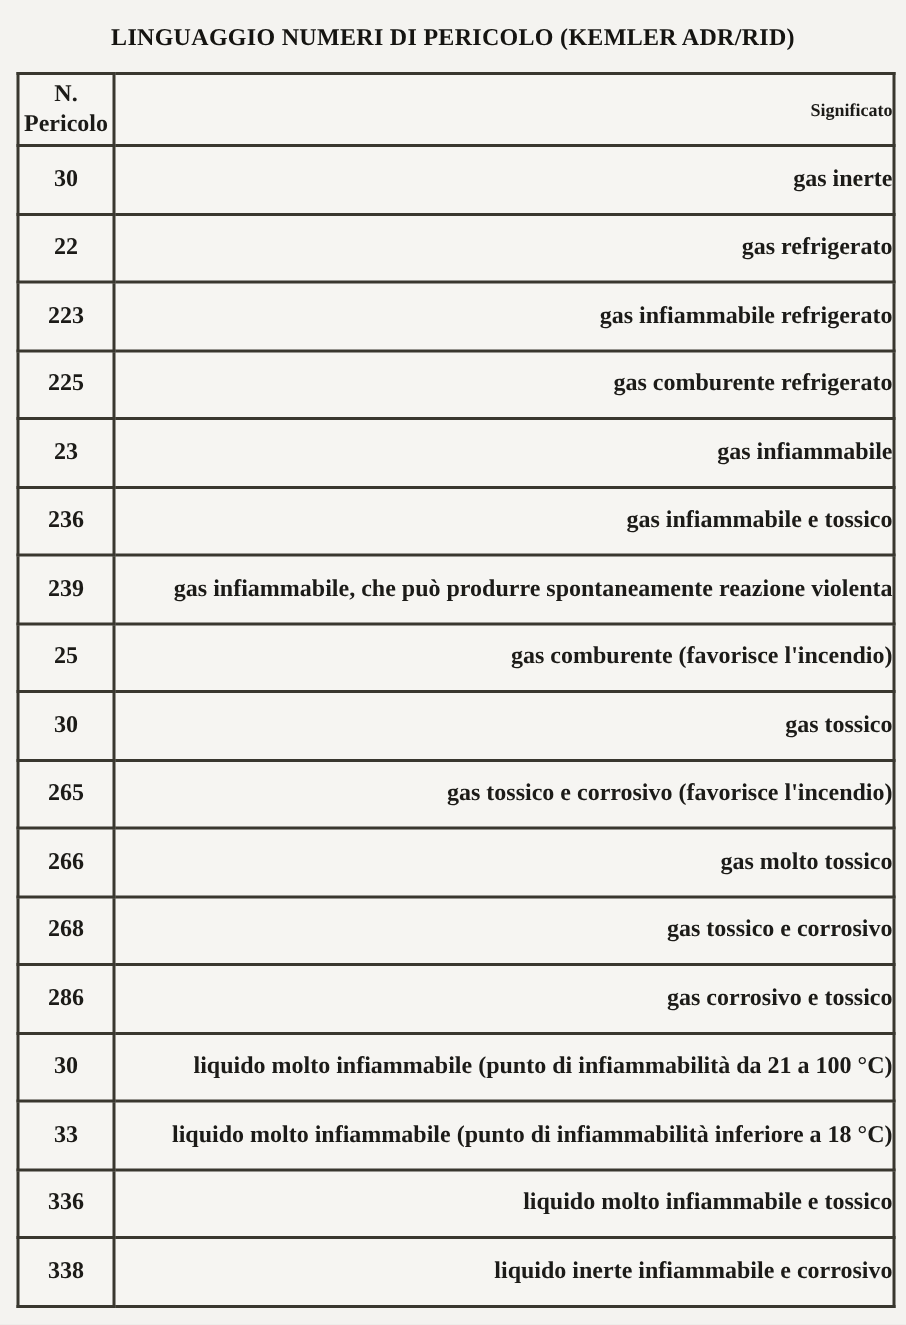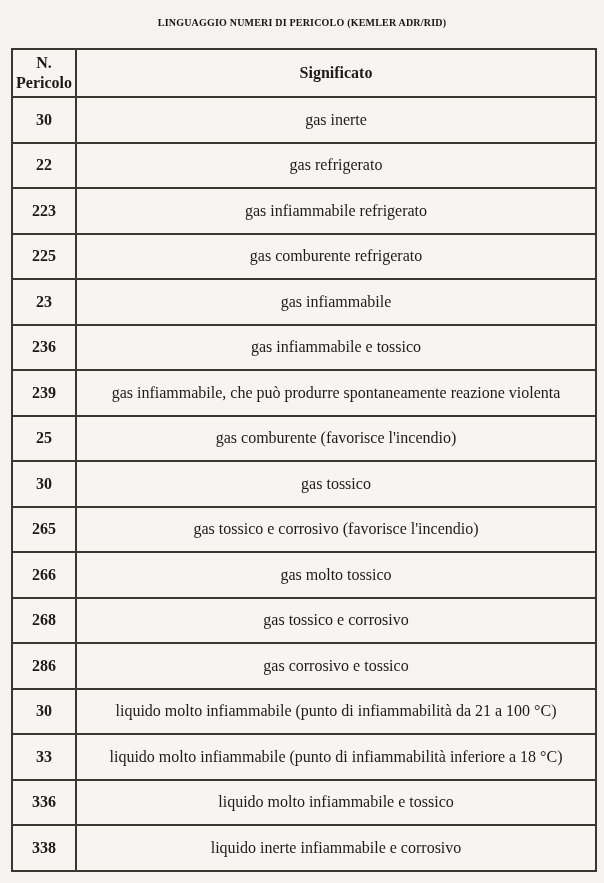--- a/index.html
+++ b/index.html
@@ -16,21 +16,21 @@
     color: #1c1b18;
     overflow: hidden;
   }
   .title {
     position: absolute;
     top: 17px;
     left: 0;
     width: 100%;
     text-align: center;
     font-weight: bold;
-    font-size: 10px;
+    font-size: 16px;
     letter-spacing: 0.2px;
     color: #151411;
   }
   table.hazard {
     position: absolute;
     top: 48px;
     left: 11px;
     width: 586px;
     height: 824px;
     border-collapse: collapse;
@@ -43,34 +43,34 @@
     padding: 0;
     vertical-align: middle;
   }
   th.col-num, td.num {
     width: 62px;
     text-align: center;
     font-weight: bold;
     font-size: 16px;
   }
   th.col-meaning {
-    text-align: center;
+    text-align: right;
     font-weight: bold;
-    font-size: 16px;
+    font-size: 12px;
   }
   thead tr { height: 48px; }
   th.col-num {
     white-space: pre-line;
     line-height: 1.25;
   }
   td.meaning {
-    text-align: center;
+    text-align: right;
     font-size: 16px;
     padding-left: 7px;
-    font-weight: normal;
+    font-weight: bold;
   }
 </style>
 </head>
 <body>
 
 <div class="page">
   <div class="title">LINGUAGGIO NUMERI DI PERICOLO (KEMLER ADR/RID)</div>
 
   <table class="hazard">
     <thead>

